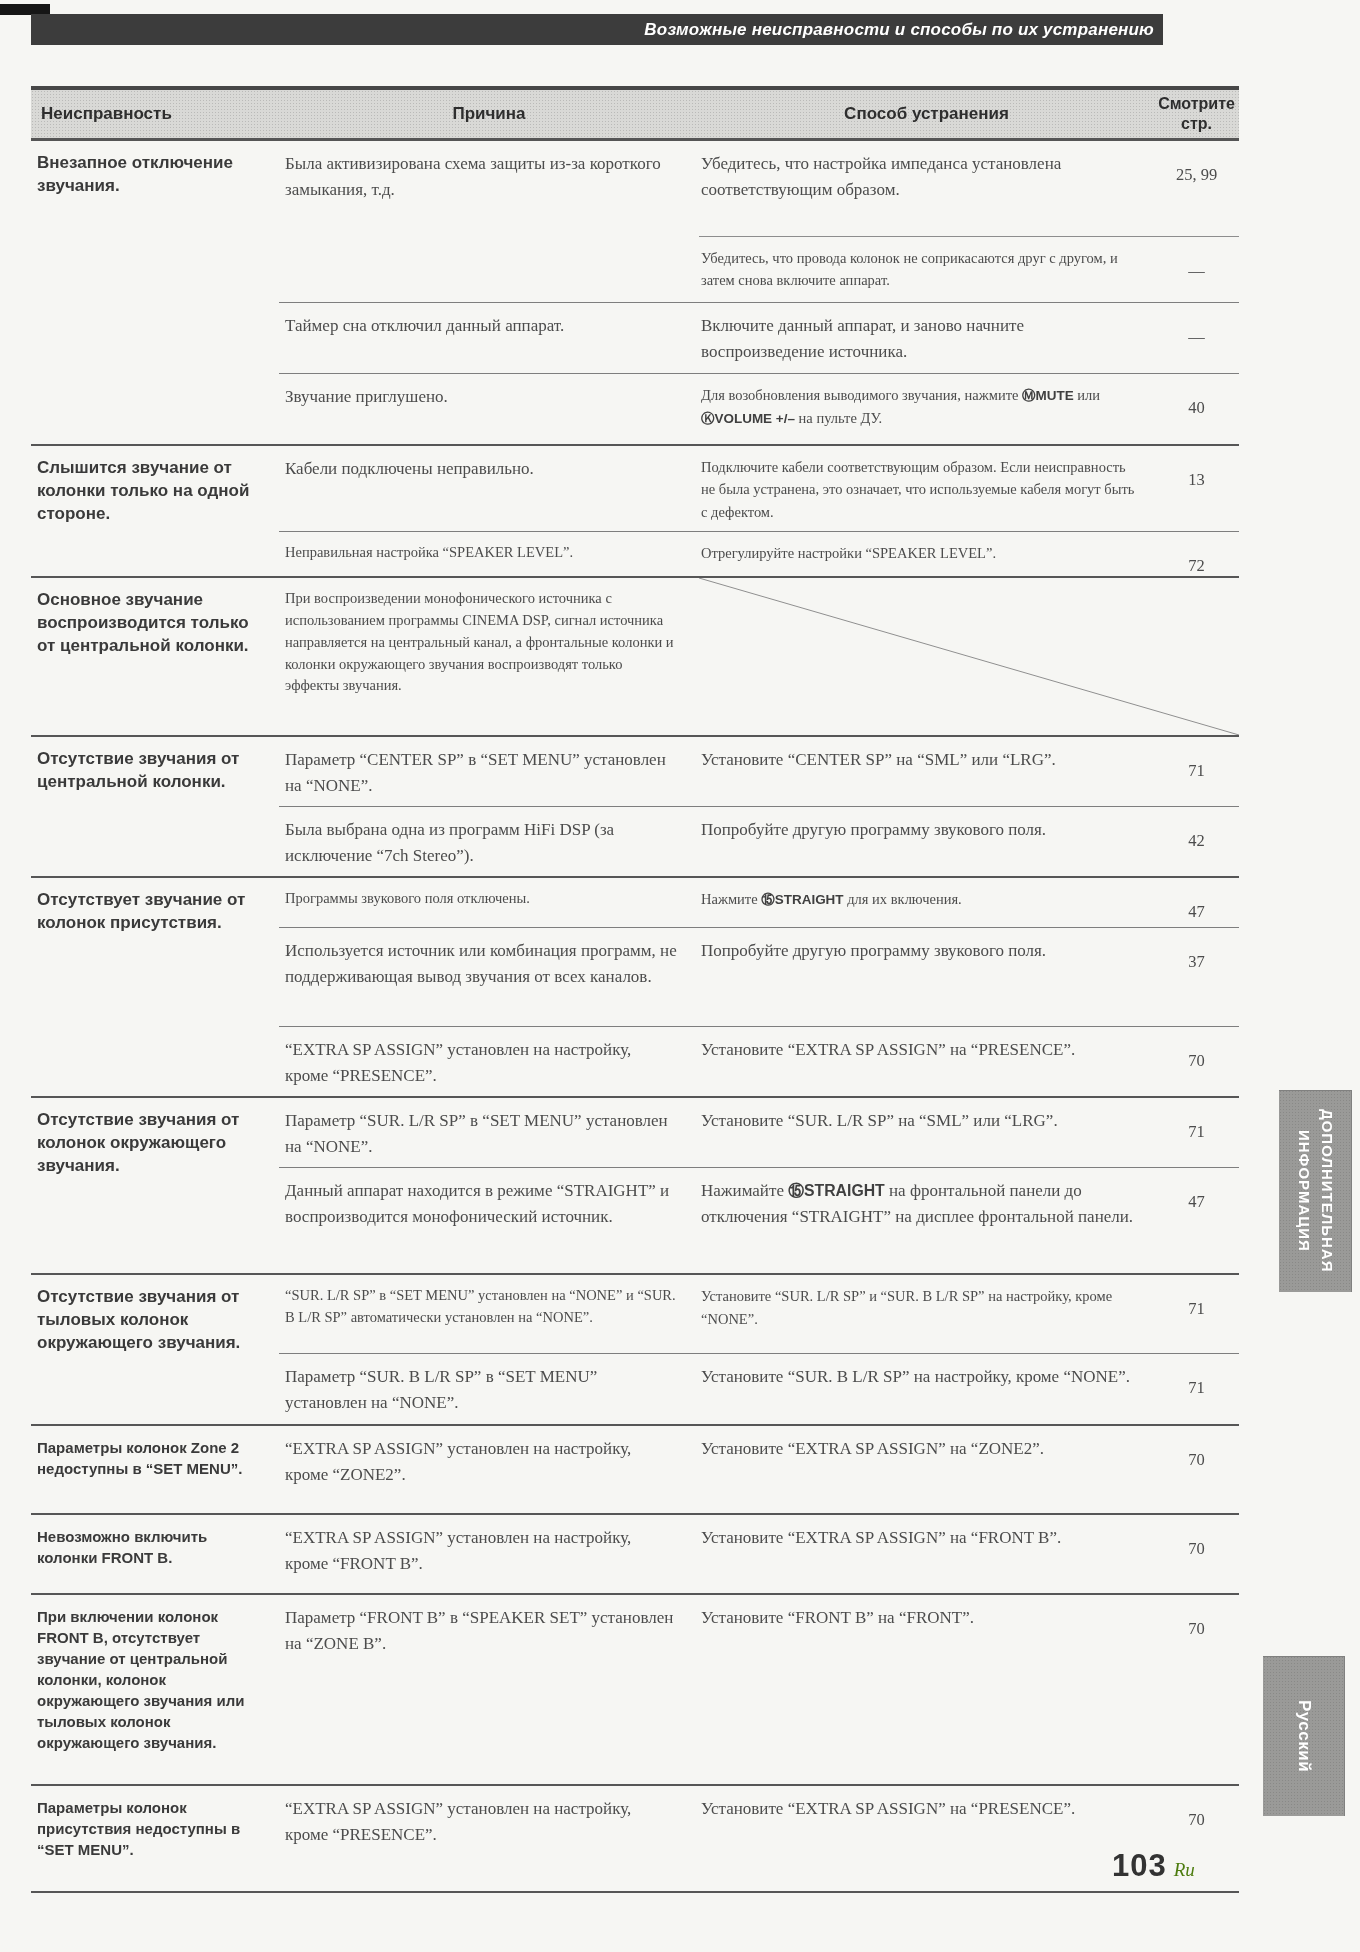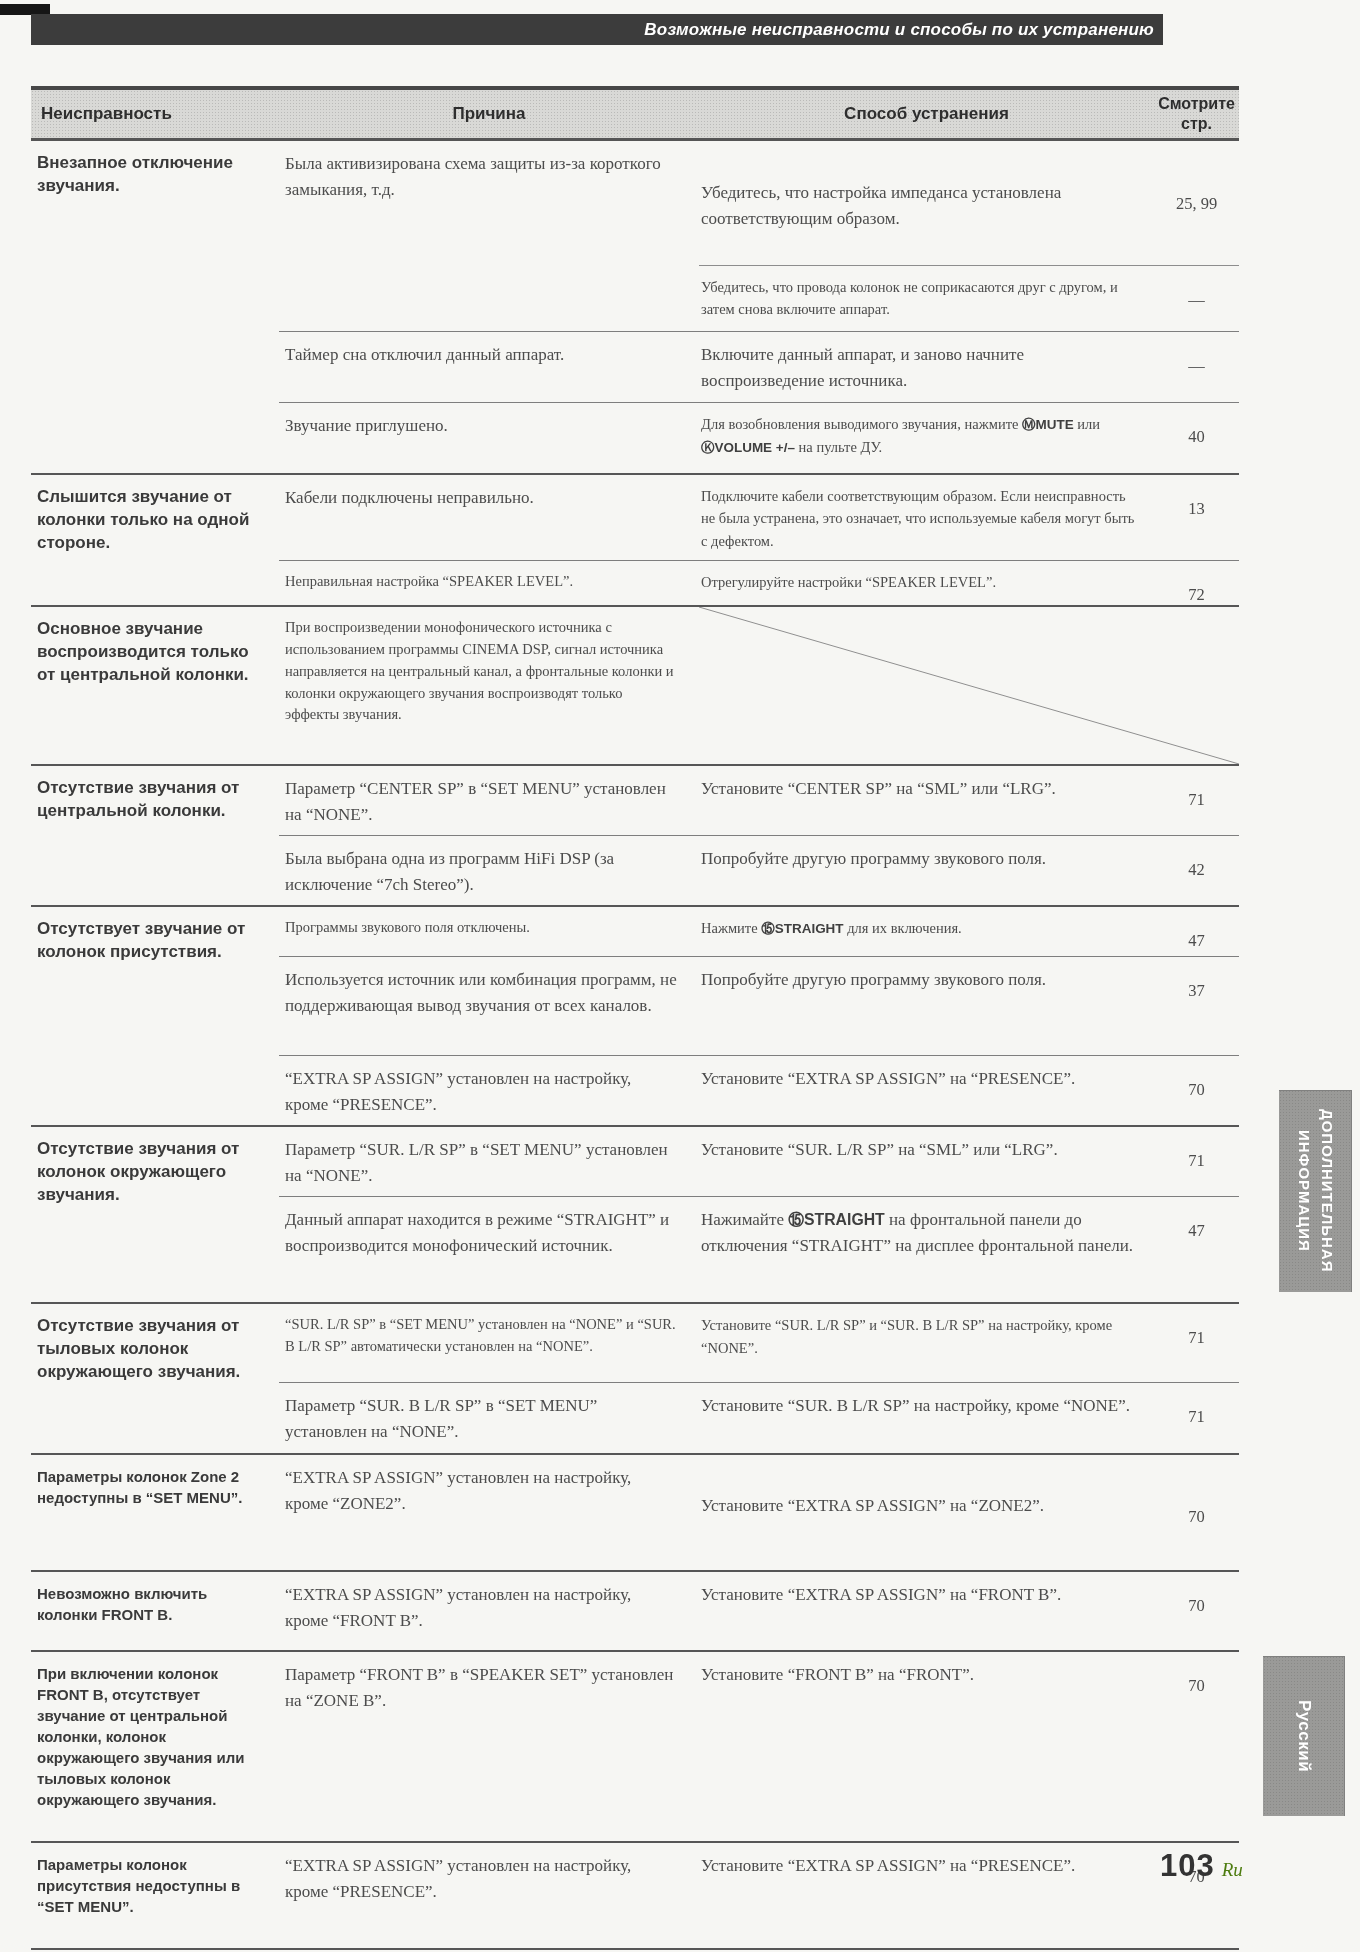--- a/index.html
+++ b/index.html
@@ -125,21 +125,21 @@
   .vtext {
     writing-mode: vertical-rl;
     color: #ffffff; font-weight: 700; font-size: 15px;
     letter-spacing: 1px; line-height: 1.55; text-align: center;
     white-space: nowrap;
   }
   .tab-lang .vtext { font-size: 17px; letter-spacing: 0.5px; }
 
   
   .footer {
-    position: absolute; left: 1160px; top: 1848px;
+    position: absolute; left: 1112px; top: 1848px;
     display: flex; align-items: baseline;
   }
   .page-num { font-size: 31px; font-weight: 700; color: #333333; letter-spacing: 1px; }
   .page-lang {
     font-family: "Liberation Serif", serif;
     font-style: italic; font-size: 19px; color: #4d7c0f; margin-left: 7px;
   }
 </style>
 </head>
 <body>
@@ -162,21 +162,21 @@
         <span>стр.</span>
       </div>
     </div>
     <div class="tbody">
         <div class="prob-block">
           <div class="prob-cell">Внезапное отключение звучания.</div>
           <div class="items">
             <div class="item">
               <div class="cause-cell">Была активизирована схема защиты из-за короткого замыкания, т.д.</div>
               <div class="remedies">
-                <div class="remedy-row" style="min-height: 95px; margin-top: 29px;">
+                <div class="remedy-row" style="min-height: 95px;">
                   <div class="remedy-cell">Убедитесь, что настройка импеданса установлена соответствующим образом.</div>
                   <div class="page-cell">25, 99</div>
                 </div>
                 <div class="remedy-row" style="min-height: 65px;">
                   <div class="remedy-cell small">Убедитесь, что провода колонок не соприкасаются друг с другом, и затем снова включите аппарат.</div>
                   <div class="page-cell">—</div>
                 </div>
               </div>
             </div>
             <div class="item">
@@ -339,21 +339,21 @@
               </div>
             </div>
           </div>
         </div>
         <div class="prob-block">
           <div class="prob-cell small-prob">Параметры колонок Zone 2 недоступны в “SET MENU”.</div>
           <div class="items">
             <div class="item">
               <div class="cause-cell">“EXTRA SP ASSIGN” установлен на настройку, кроме “ZONE2”.</div>
               <div class="remedies">
-                <div class="remedy-row" style="min-height: 87px; margin-top: 28px;">
+                <div class="remedy-row" style="min-height: 87px;">
                   <div class="remedy-cell">Установите “EXTRA SP ASSIGN” на “ZONE2”.</div>
                   <div class="page-cell">70</div>
                 </div>
               </div>
             </div>
           </div>
         </div>
         <div class="prob-block">
           <div class="prob-cell small-prob">Невозможно включить колонки FRONT B.</div>
           <div class="items">

